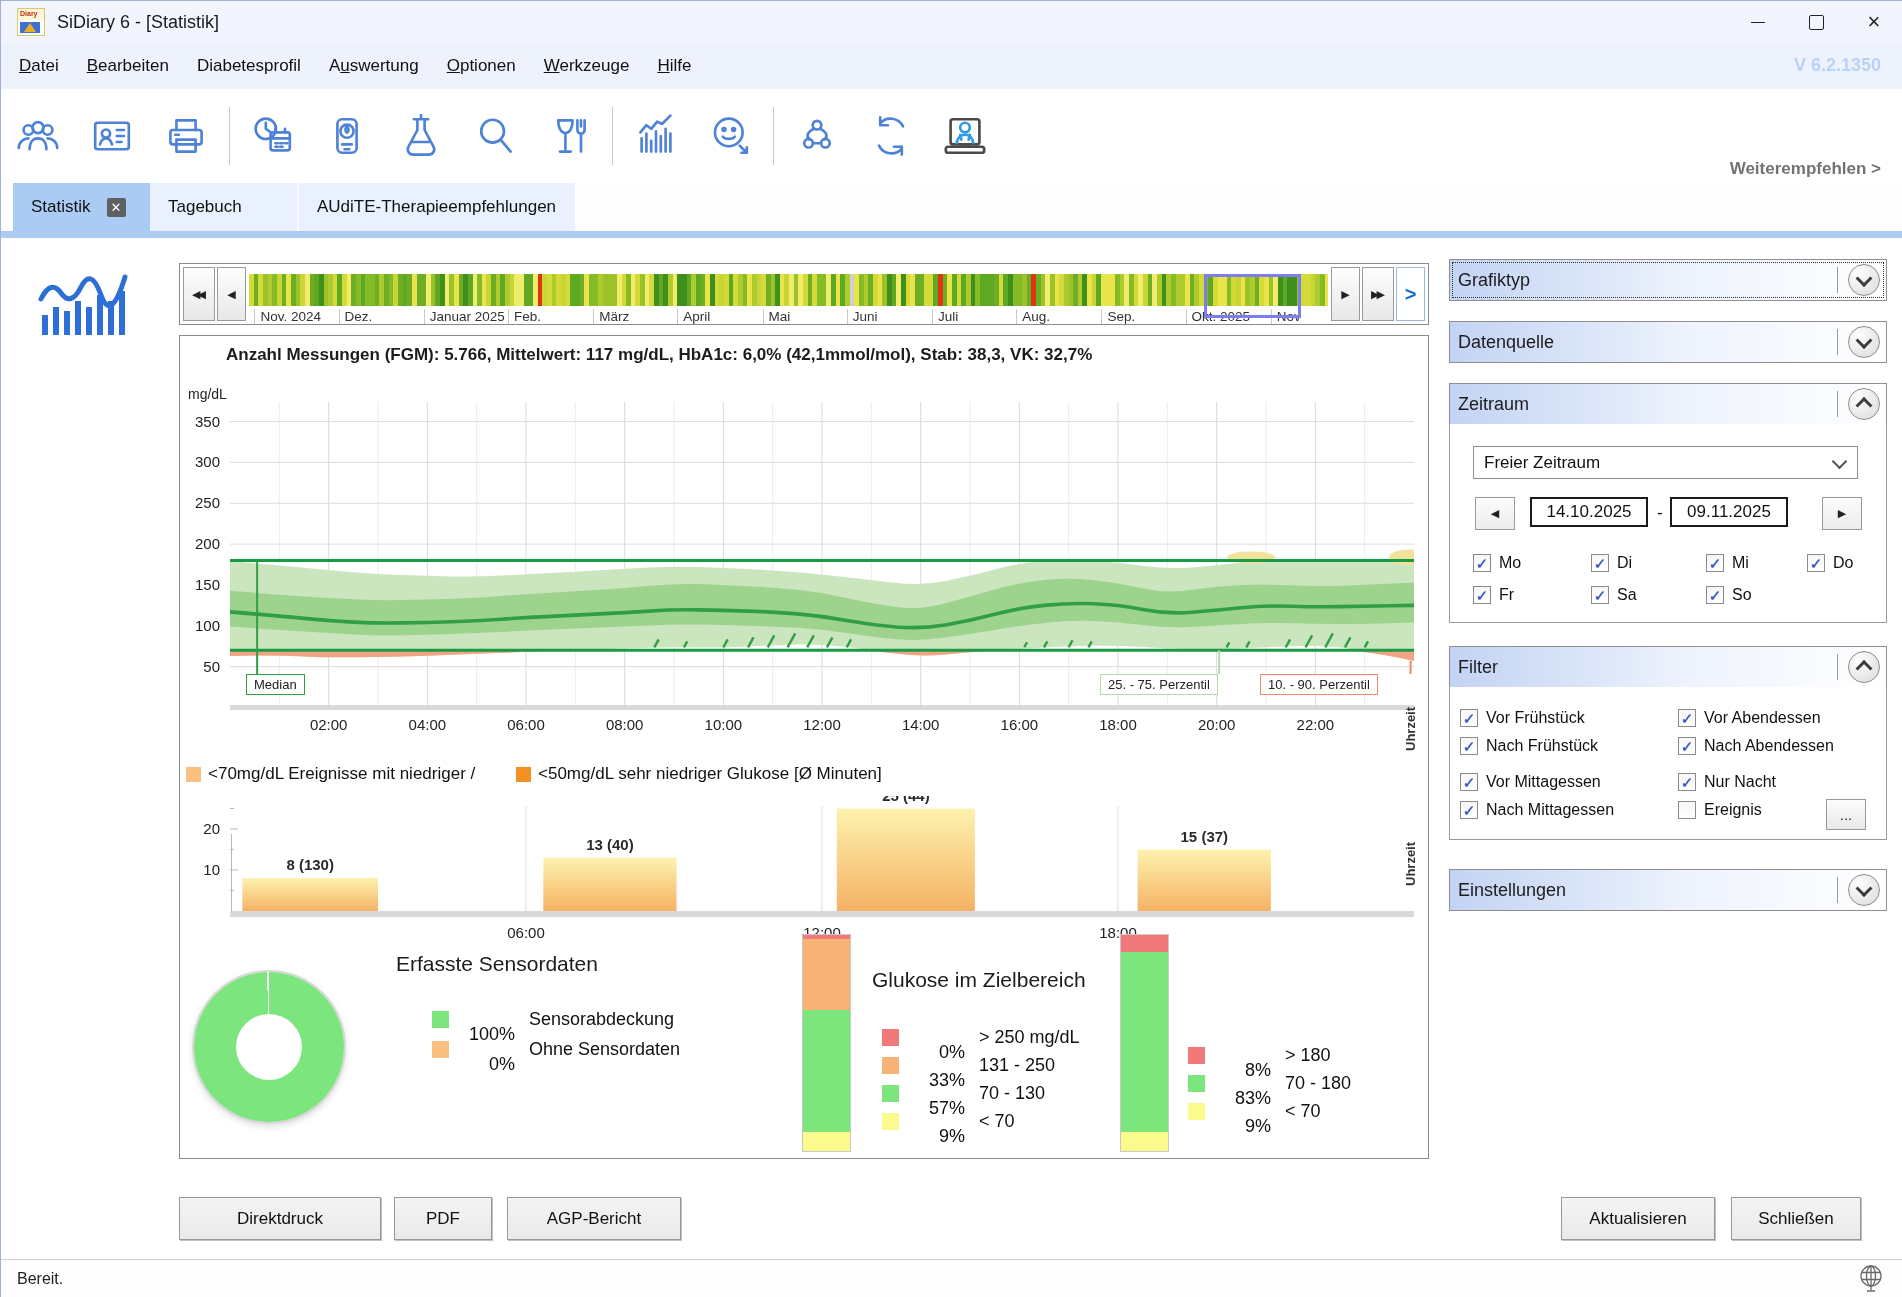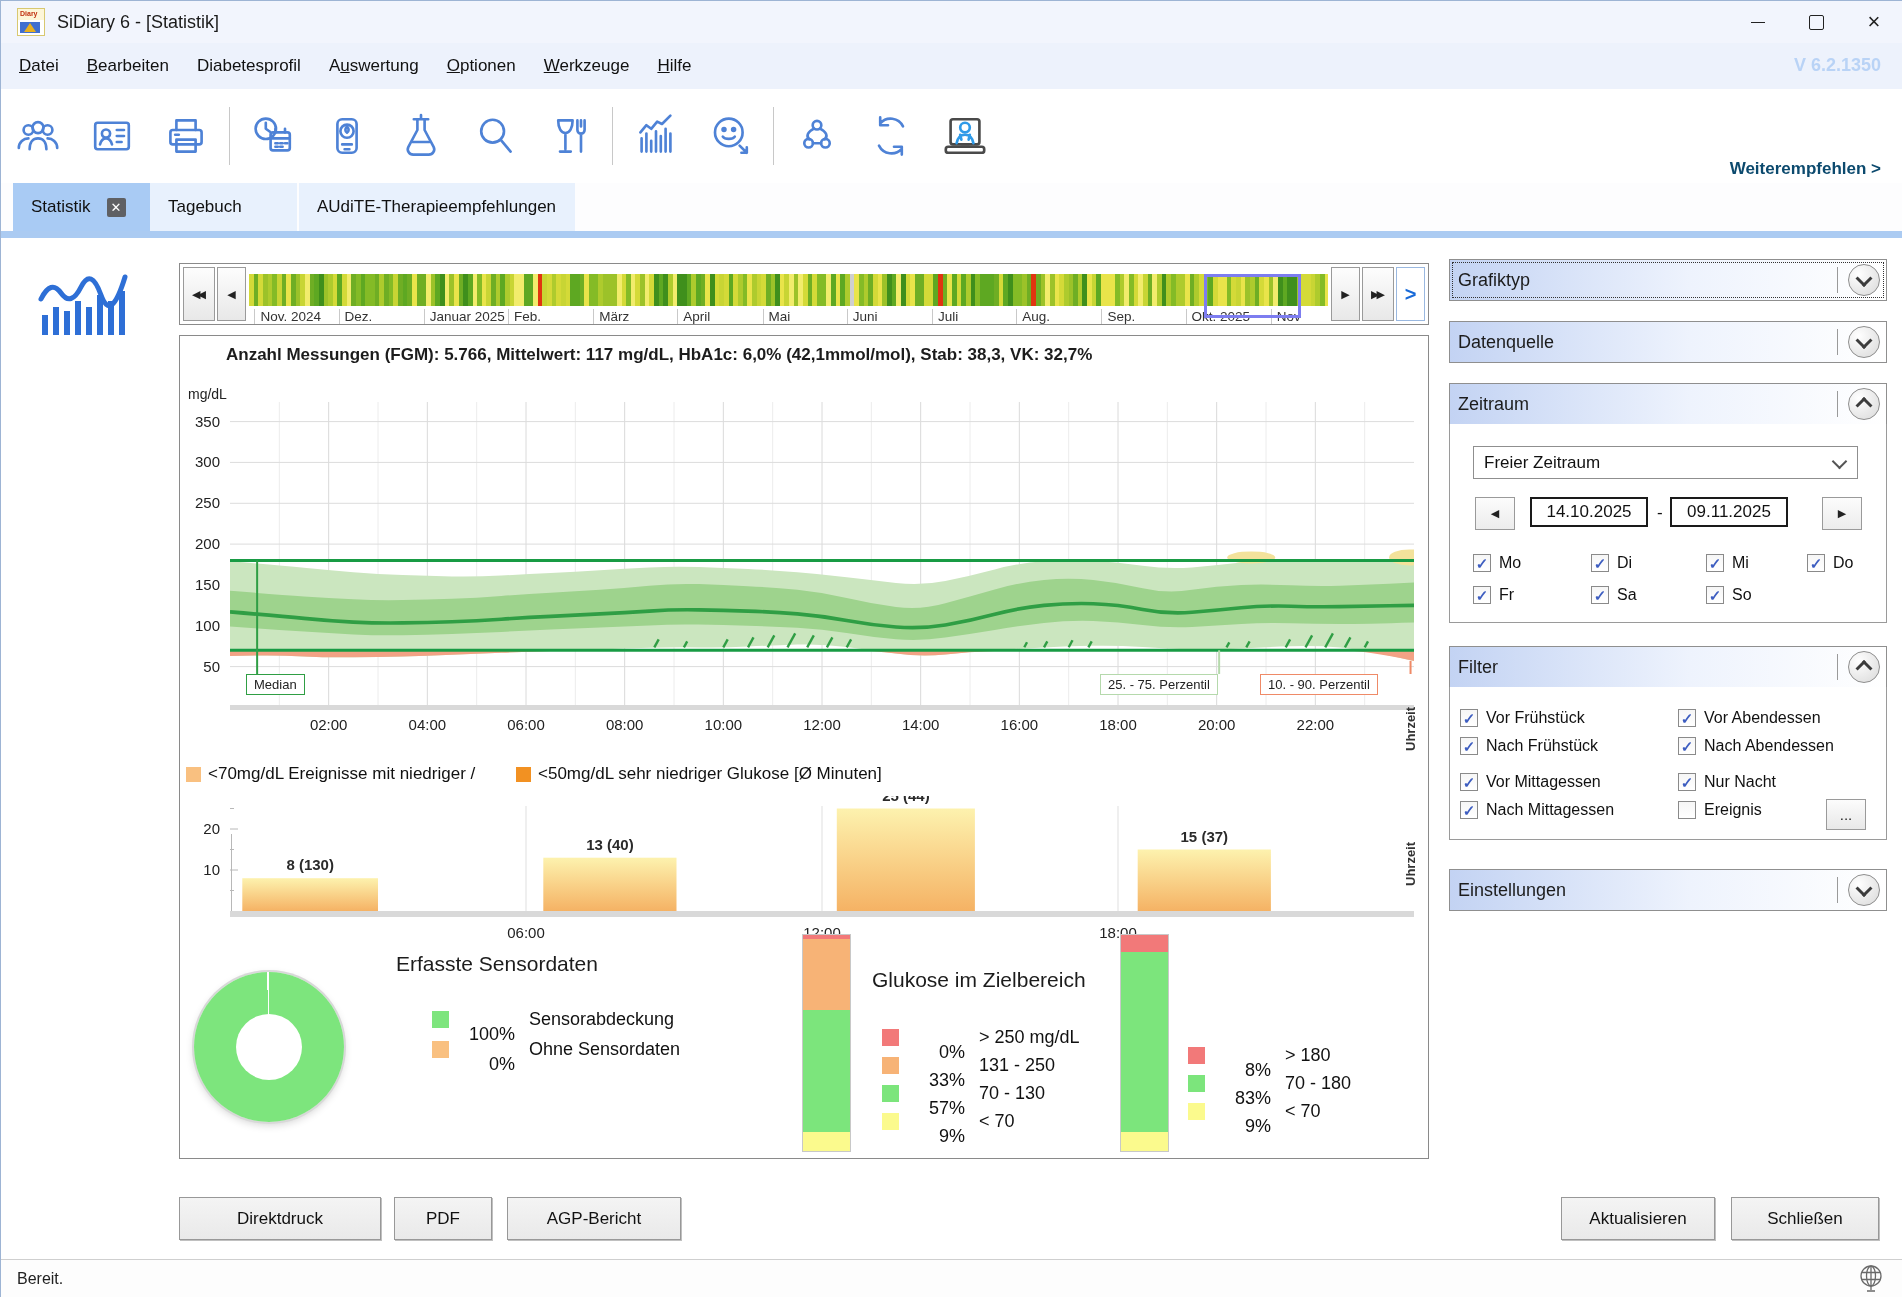--- a/index.html
+++ b/index.html
@@ -21,21 +21,21 @@
   .menubar{position:absolute;left:0;top:42px;width:100%;height:46px;background:#edf2fc;display:flex;align-items:center;}
   .menu-item{font-size:17px;color:#111;margin-left:28px;}
   .menu-item:first-child{margin-left:18px;}
   .menu-item u{text-decoration:underline;}
   .version-text{position:absolute;right:22px;top:54px;font-size:18px;font-weight:bold;color:#b9d3f6;}
   
   .toolbar{position:absolute;left:0;top:88px;width:100%;height:94px;background:#fff;display:flex;align-items:center;}
   .tool{width:74px;height:64px;display:flex;align-items:center;justify-content:center;}
   .tool svg{width:48px;height:48px;}
   .tsep{width:1px;height:58px;background:#c8c8c8;margin:0 6px;}
-  .promo-text{position:absolute;right:22px;top:158px;font-size:17px;font-weight:bold;color:#0c4a6e;}
+  .promo-text{position:absolute;right:22px;top:158px;font-size:17px;font-weight:bold;color:#737373;}
   
   .tabrow{position:absolute;left:0;top:182px;width:100%;height:48px;background:#fdfdfe;}
   .tabstrip{position:absolute;left:0;top:230px;width:100%;height:7px;background:#abcbf2;}
   .tab{position:absolute;top:0;height:48px;display:flex;align-items:center;font-size:17px;color:#111;background:#e8f1fd;padding:0 18px;box-sizing:border-box;}
   .tab.active{background:#a9cbf4;}
   .tab .close{margin-left:16px;width:19px;height:19px;background:#5f6063;color:#fff;font-size:13px;display:flex;align-items:center;justify-content:center;border-radius:2px;}
   
   .leftlogo{position:absolute;left:36px;top:268px;}
   
   .timeline{position:absolute;left:178px;top:262px;width:1250px;height:62px;border:1px solid #8a8a8a;background:#fff;box-sizing:border-box;display:flex;align-items:stretch;padding:2px;}
@@ -799,21 +799,21 @@
           <span class="chev down"></span>
         </span>
       </div>
     </div>
 
   <div id="footer">
       <div class="footbtn" style="left: 178px; width: 202px;">Direktdruck</div>
       <div class="footbtn" style="left: 393px; width: 98px;">PDF</div>
       <div class="footbtn" style="left: 506px; width: 174px;">AGP-Bericht</div>
       <div class="footbtn" style="left: 1560px; width: 154px;">Aktualisieren</div>
-      <div class="footbtn" style="left: 1730px; width: 148px;">Schließen</div>
+      <div class="footbtn" style="left: 1730px; width: 130px;">Schließen</div>
     </div>
 
   <div class="statusbar">
     <div class="status-text">Bereit.</div>
     <div class="globe">
       <svg width="28" height="30" viewBox="0 0 28 30" fill="none" stroke="#6a6a6a" stroke-width="1.3">
         <circle cx="14" cy="12" r="10"></circle>
         <ellipse cx="14" cy="12" rx="4.5" ry="10"></ellipse>
         <path d="M4.5 8.5h19M4.5 15.5h19M14 2v20M14 22v4M10 27h8"></path>
       </svg>

